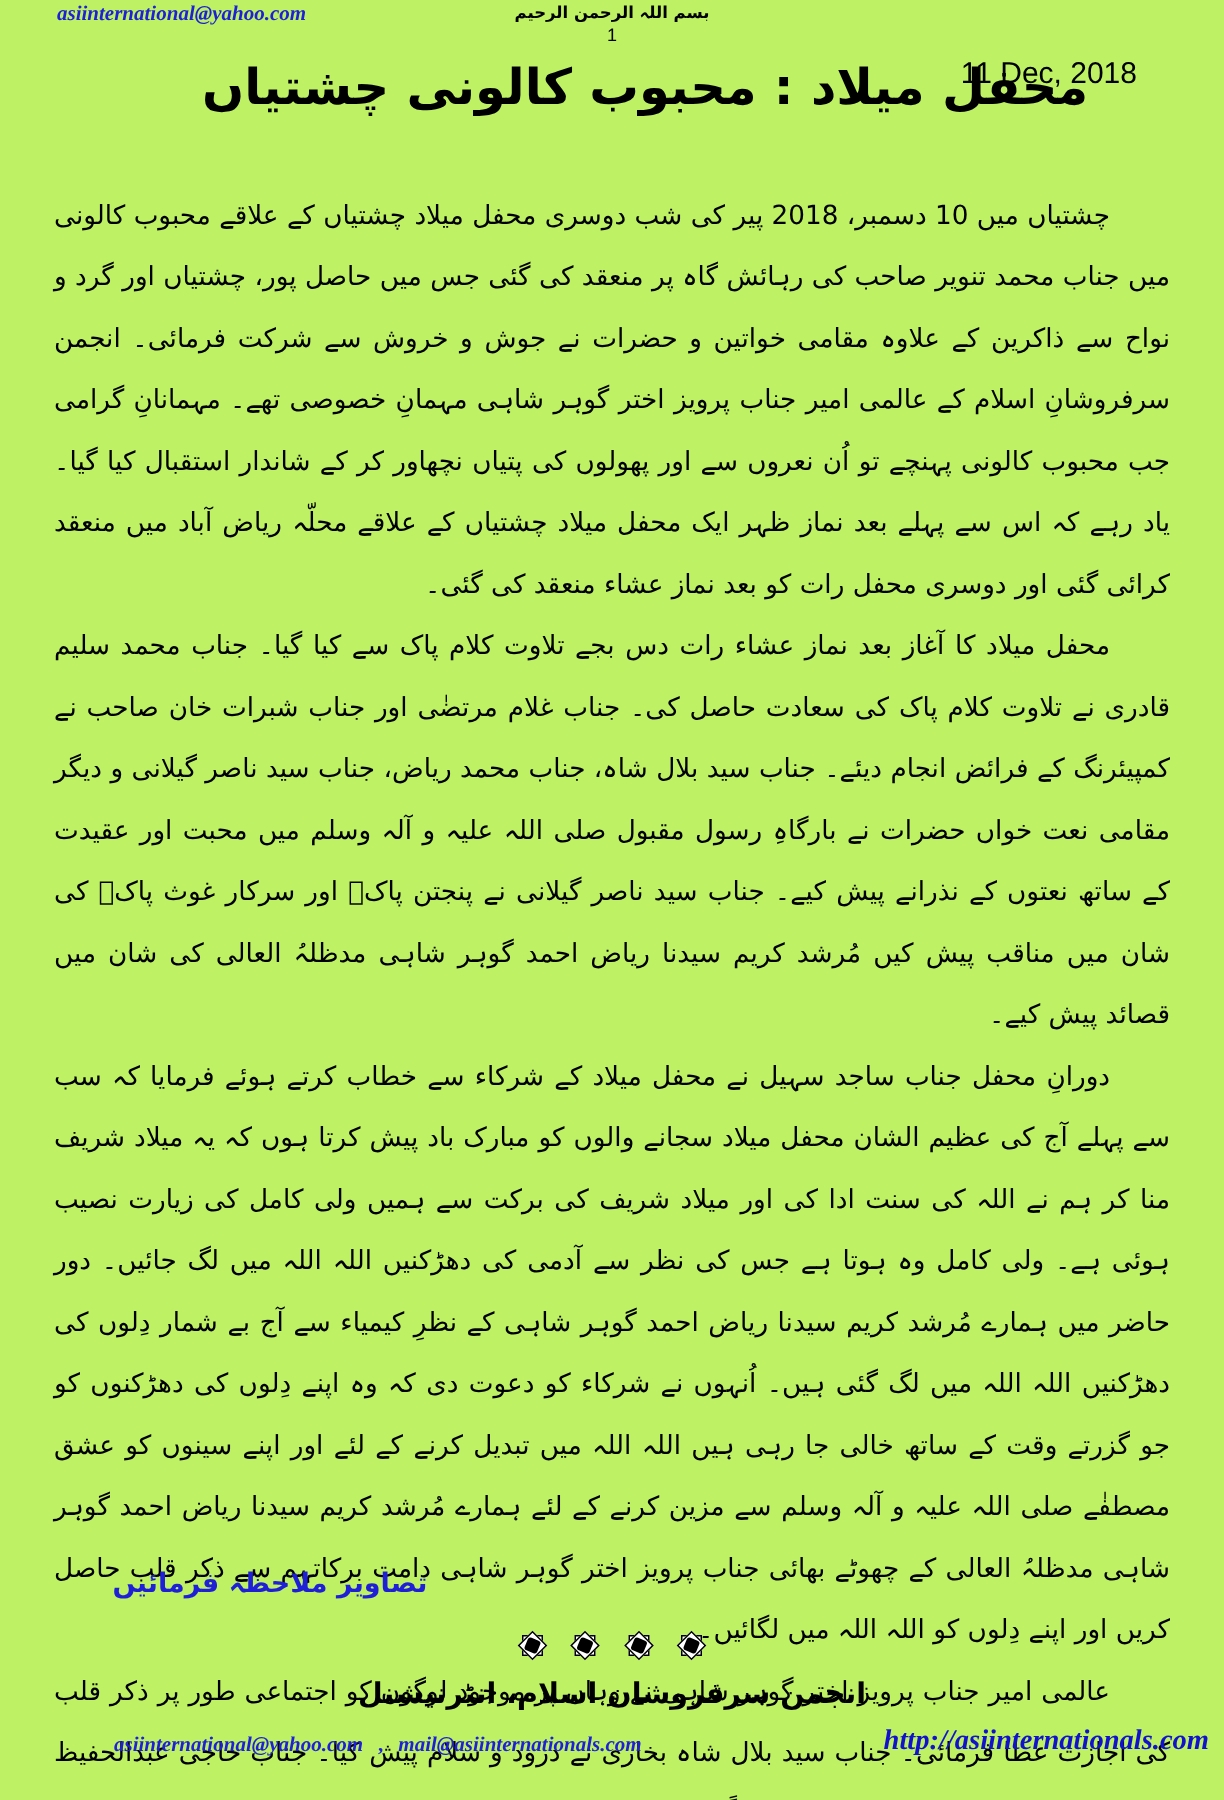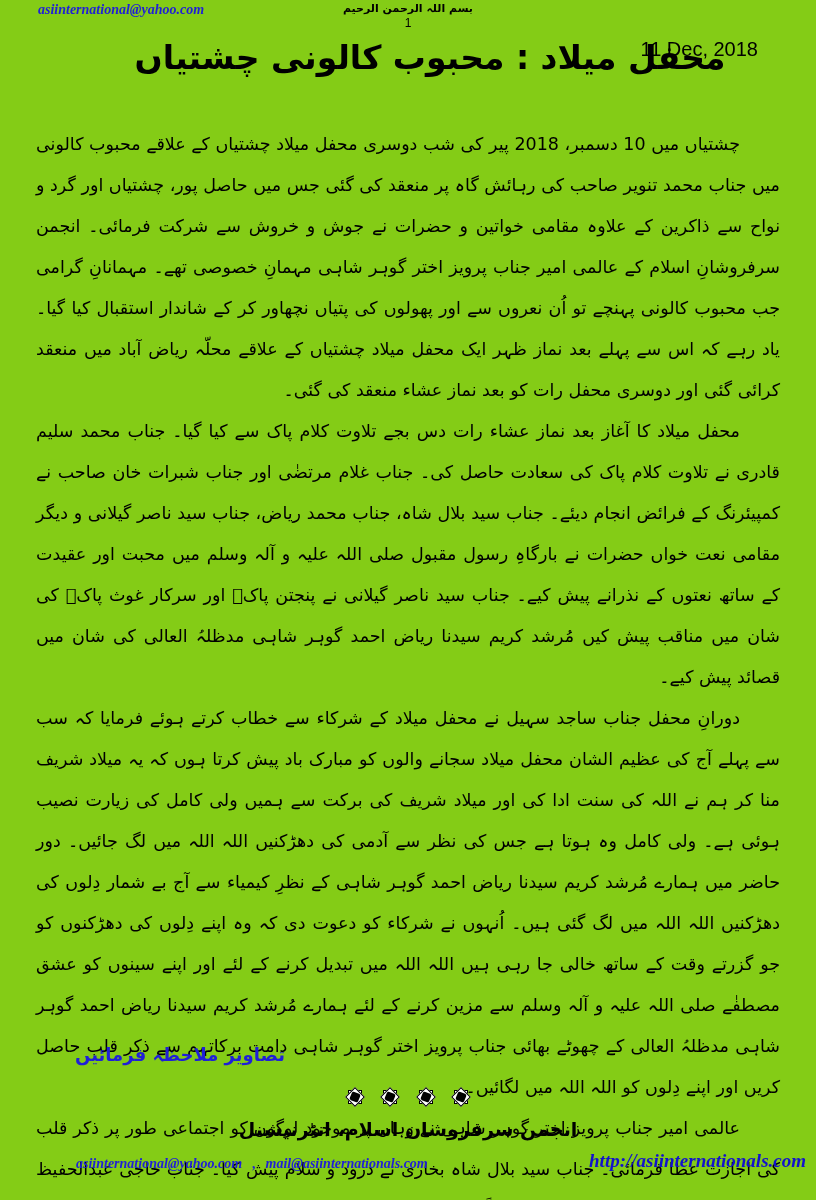--- a/index.html
+++ b/index.html
@@ -1,20 +1,20 @@
 <!DOCTYPE html>
 <html lang="ur"><head>
 <meta charset="utf-8">
 <style>
   html,body { margin:0; padding:0; background:#e9e9e9; }
   .page {
     position:relative;
     width:816px; height:1200px;
     margin:0 auto;
-    background:#84cc16;
+    background:#bef264;
     color:#000;
     overflow:hidden;
     font-family:"DejaVu Sans", sans-serif;
   }
   .urdu { direction:rtl; unicode-bidi:isolate; }
 
   
   .header-email {
     position:absolute; left:38px; top:2px;
     font-family:"Liberation Serif", serif;

